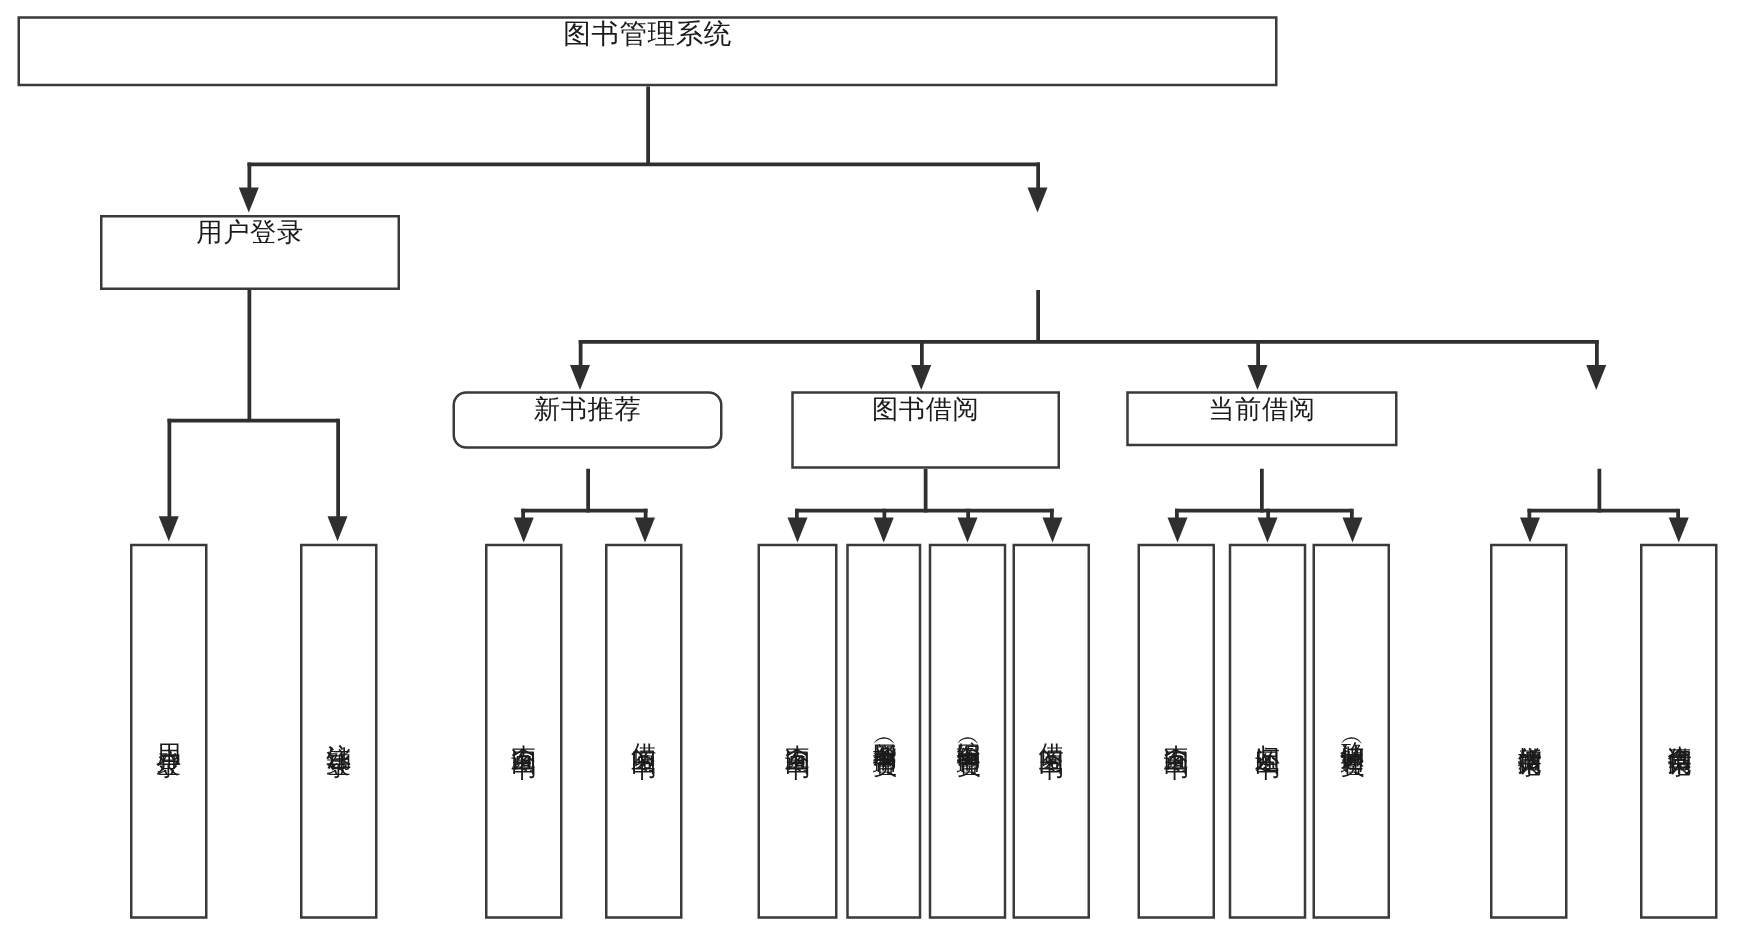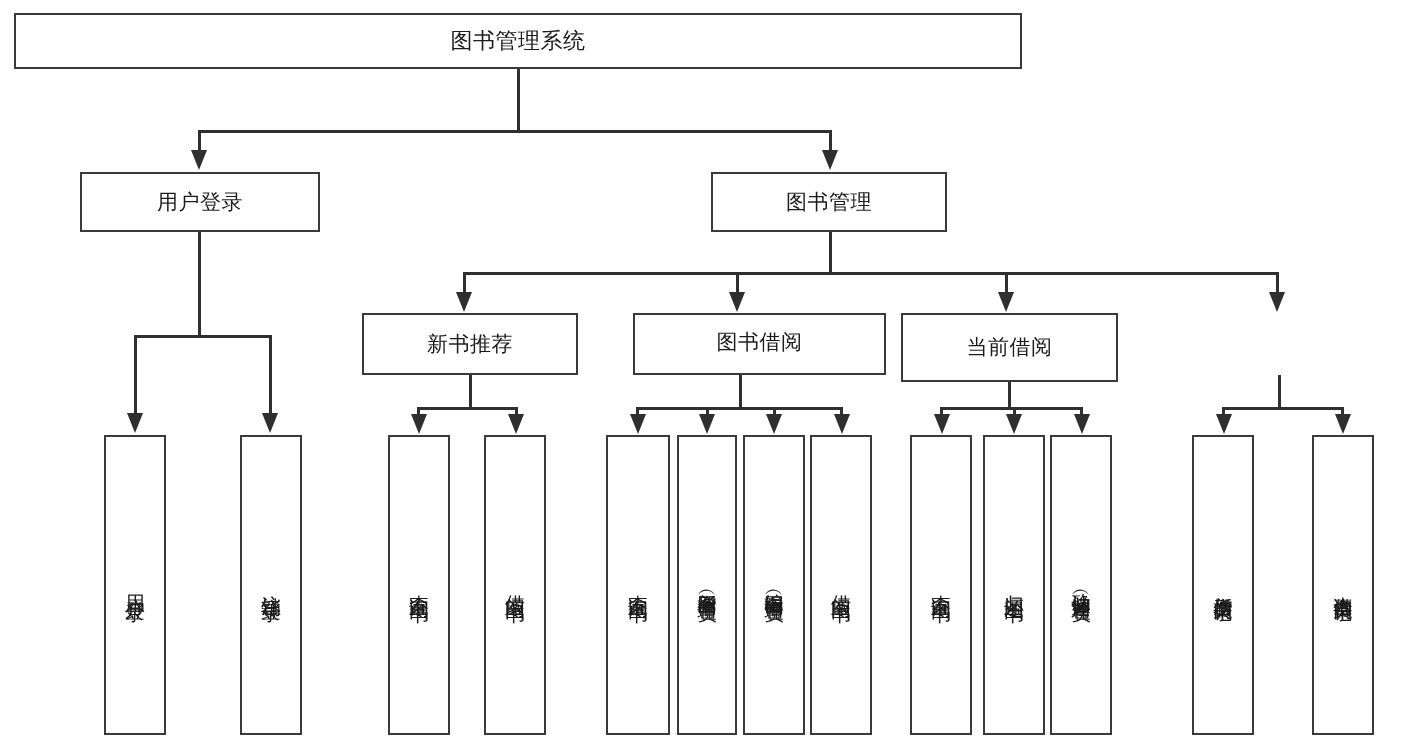--- a/index.html
+++ b/index.html
@@ -19,21 +19,20 @@
     overflow: hidden;
   }
 
   
   .node {
     position: absolute;
     box-sizing: border-box;
     background: #ffffff;
     border: 2px solid #3a3a3a;
     display: flex;
-    align-items: center;
     justify-content: center;
     text-align: center;
     color: #1b1b1b;
   }
   .node .label {
     display: block;
     line-height: 1.18;
   }
 
   
@@ -155,31 +154,28 @@
   <div class="edge v" style="left:1341px; top:407px; height:10px;"></div>
   <div class="arrow" style="left:1335px; top:414px;"></div>
 
   <div class="node h root" style="left:14px; top:13px; width:1008px; height:56px;">
     <span class="label">图书管理系统</span>
   </div>
 
   <div class="node h" style="left:80px; top:172px; width:240px; height:60px;">
     <span class="label">用户登录</span>
   </div>
-  <div class="node h" style="left:711px; top:172px; width:236px; height:60px;">
-    <span class="label">图书管理</span>
-  </div>
-
-  <div class="node h" style="left:362px; top:313px; width:216px; height:62px;">
+
+  <div class="node h" style="left:362px; top:313px; width:216px; height:46px;border-radius:11px;">
     <span class="label">新书推荐</span>
   </div>
-  <div class="node h" style="left:633px; top:313px; width:253px; height:62px;font-family:Liberation Mono, monospace;">
+  <div class="node h" style="left:633px; top:313px; width:215px; height:62px;">
     <span class="label">图书借阅</span>
   </div>
-  <div class="node h" style="left:901px; top:313px; width:217px; height:69px;">
+  <div class="node h" style="left:901px; top:313px; width:217px; height:44px;">
     <span class="label">当前借阅</span>
   </div>
 
   <div class="node v" style="left:104px; top:435px; width:62px; height:300px;">
     <span class="label">用户登录</span>
   </div>
   <div class="node v" style="left:240px; top:435px; width:62px; height:300px;">
     <span class="label">注销登录</span>
   </div>
 

